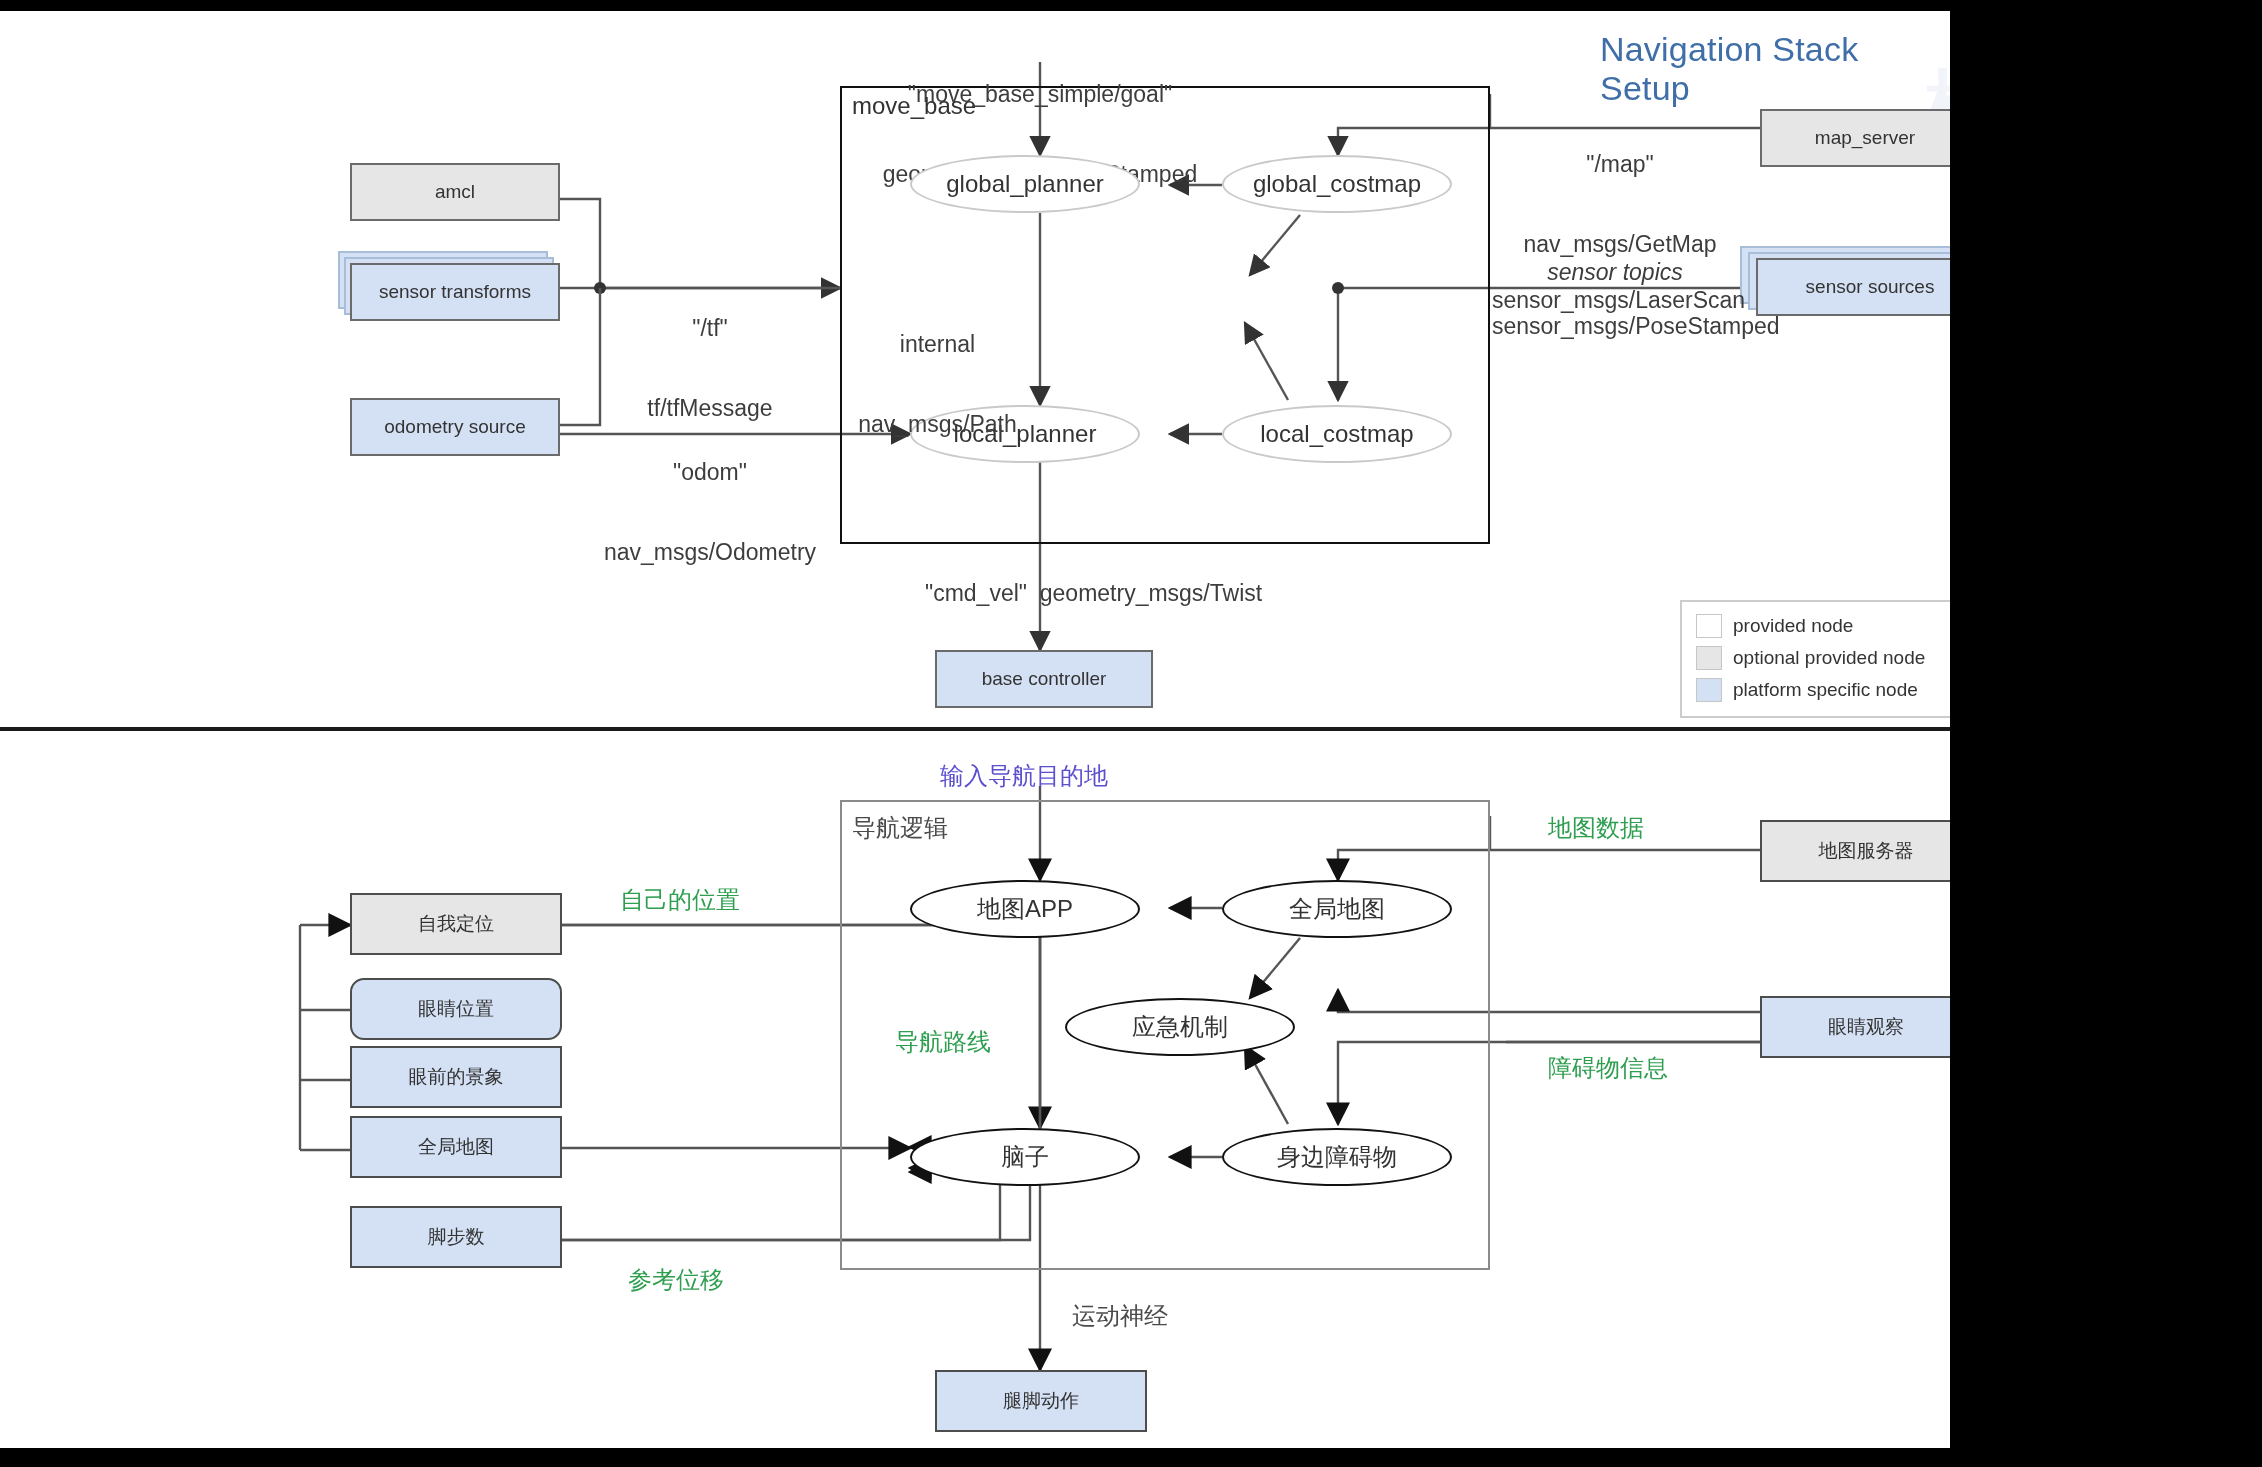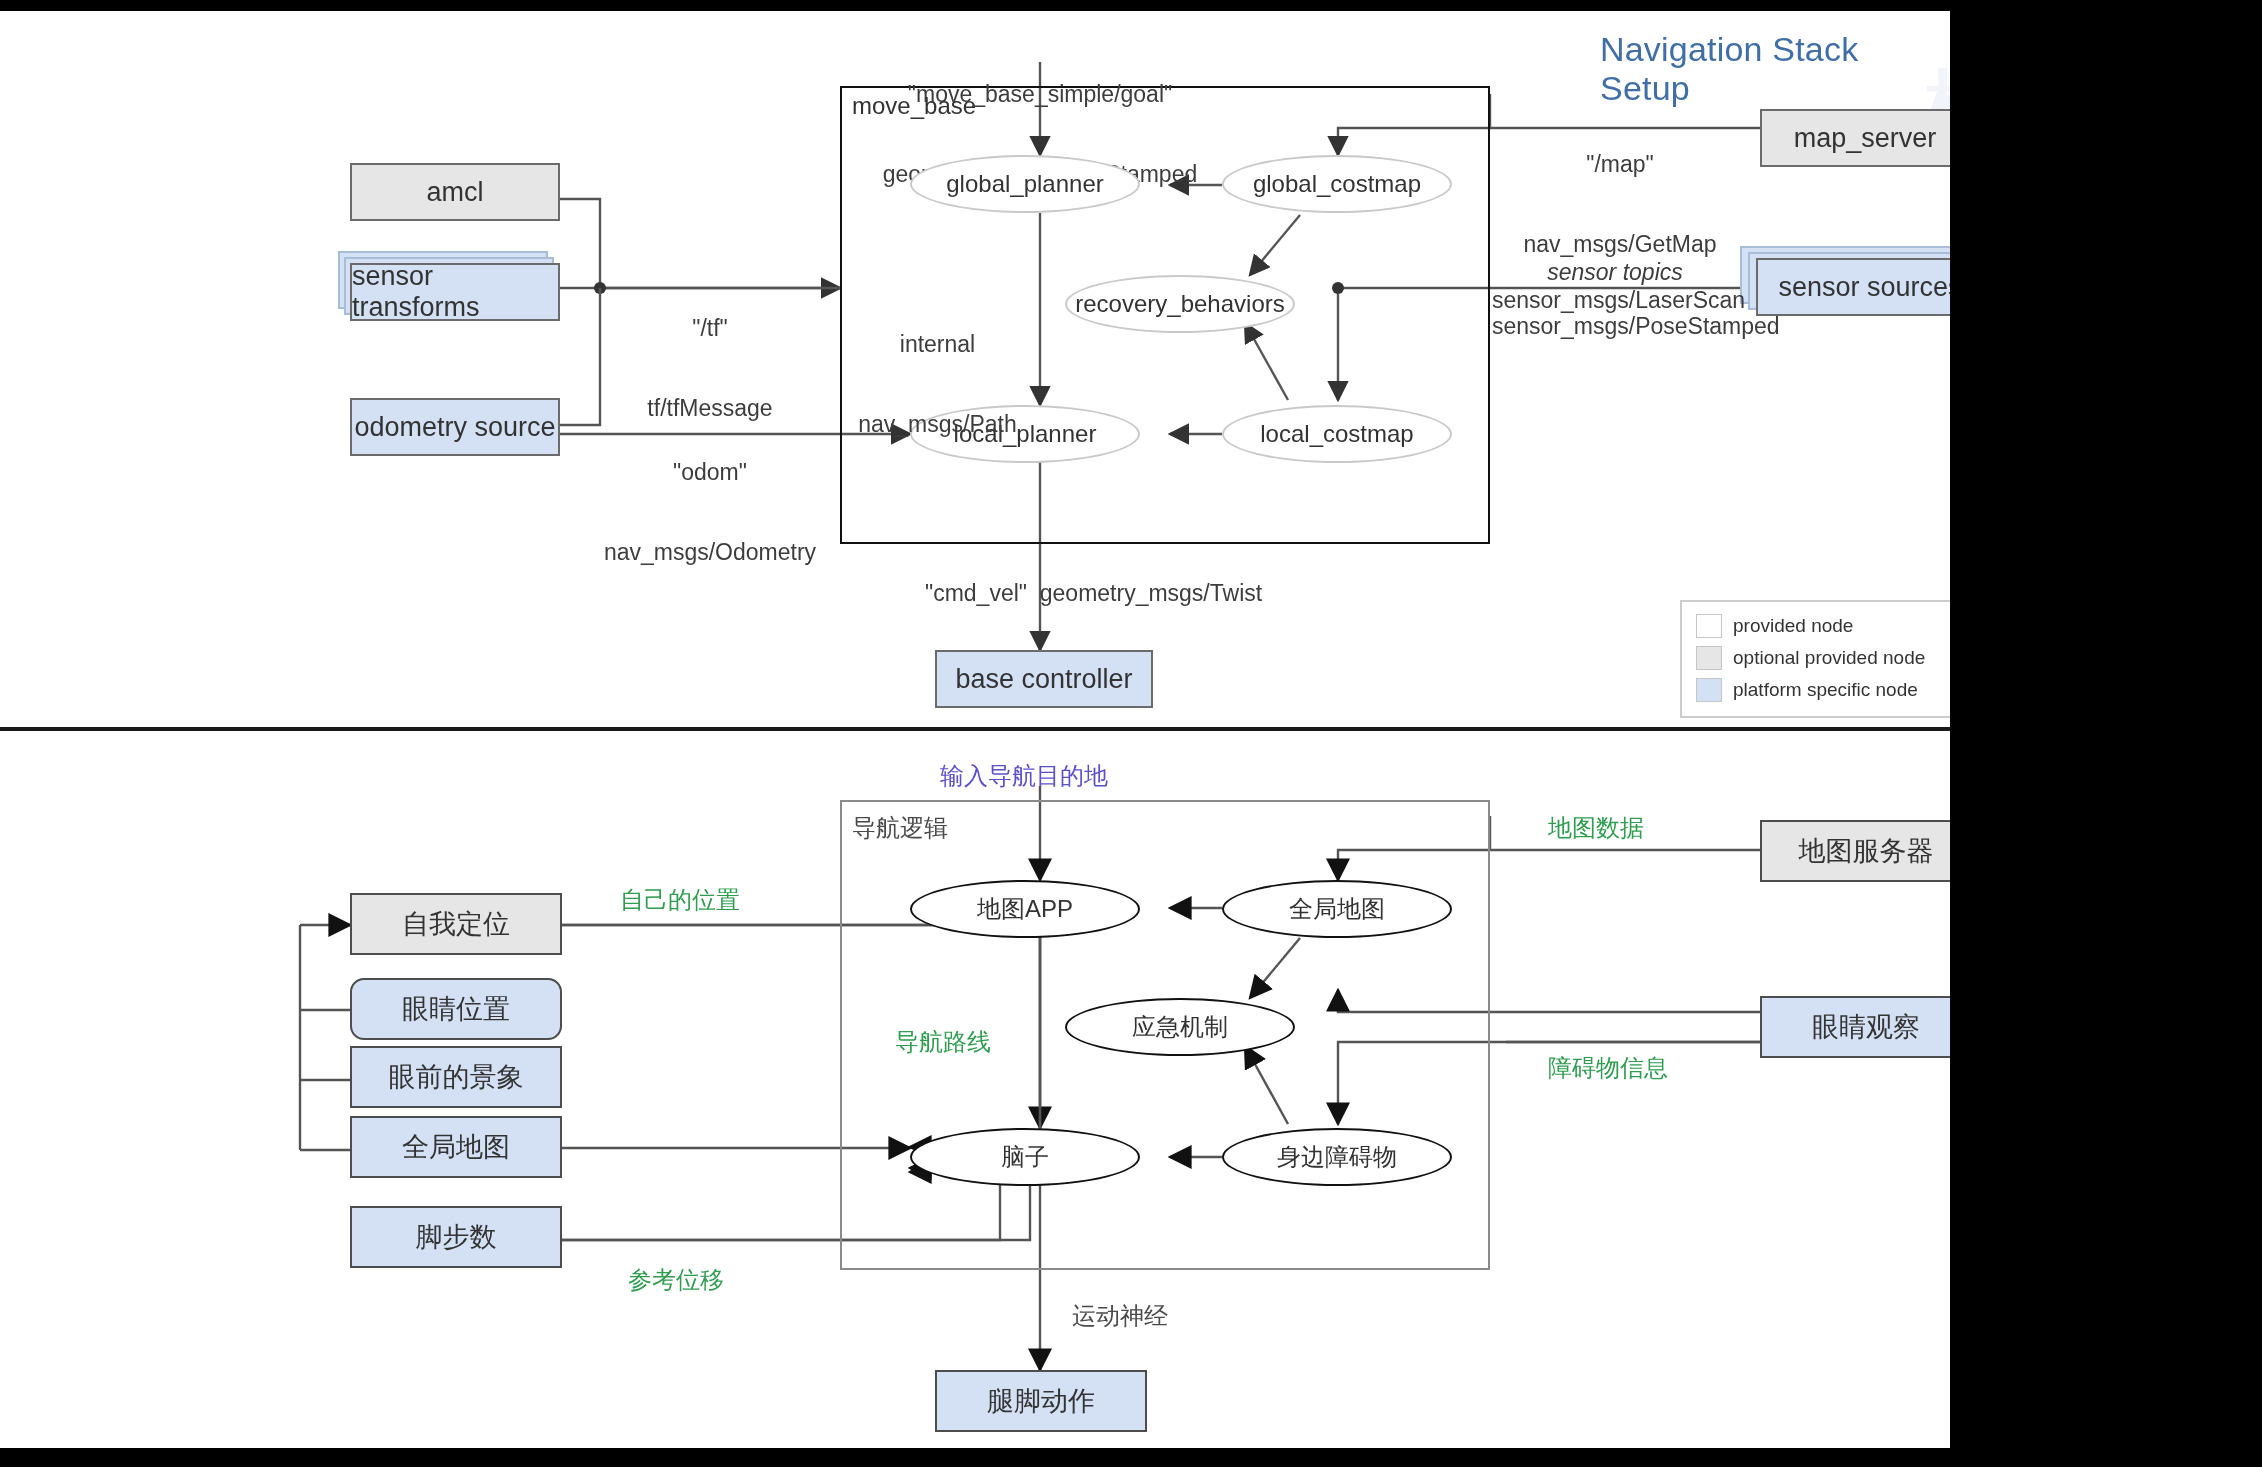--- a/index.html
+++ b/index.html
@@ -6,21 +6,21 @@
   #page{position:relative;width:1950px;height:1467px;background:#ffffff;overflow:hidden;
         font-family:"Liberation Sans","DejaVu Sans",sans-serif;}
   .bar{position:absolute;left:0;width:2262px;background:#000;}
   #barTop{top:0;height:11px;}
   #barBottom{top:1448px;height:19px;}
   #divider{position:absolute;left:0;top:727px;width:2262px;height:4px;background:#1a1a1a;}
 
   svg.layer{position:absolute;left:0;top:0;width:2262px;height:1467px;pointer-events:none;}
 
   .node{position:absolute;box-sizing:border-box;display:flex;align-items:center;
-        justify-content:center;font-size:27px;color:#333;}
+        justify-content:center;font-size:19px;color:#333;}
   .rect{border:2px solid #6b6b6b;}
   .rect.grey{background:#e6e6e6;}
   .rect.blue{background:#d4e1f5;}
   .rect.dark{border:2px solid #4d4d4d;}
   .ell{position:absolute;box-sizing:border-box;display:flex;align-items:center;
        justify-content:center;border:2px solid #c9c9c9;border-radius:50%;
        background:#ffffff;font-size:24px;color:#333;}
   .ell.hard{border:2px solid #111;}
   .cont{position:absolute;box-sizing:border-box;border:2px solid #111;background:transparent;}
   .cont.soft{border:2px solid #8a8a8a;}
@@ -108,21 +108,20 @@
   <div class="node rect grey" style="left:350px;top:163px;width:210px;height:58px;">amcl</div>
 
   <div class="stackbg" style="left:338px;top:251px;width:210px;height:58px;"></div>
   <div class="stackbg" style="left:344px;top:257px;width:210px;height:58px;"></div>
   <div class="node rect blue" style="left:350px;top:263px;width:210px;height:58px;">sensor transforms</div>
 
   <div class="node rect blue" style="left:350px;top:398px;width:210px;height:58px;">odometry source</div>
 
   <div class="ell" style="left:910px;top:155px;width:230px;height:58px;">global_planner</div>
   <div class="ell" style="left:1222px;top:155px;width:230px;height:58px;">global_costmap</div>
-  <div class="ell" style="left:1065px;top:275px;width:230px;height:58px;">recovery_behaviors</div>
   <div class="ell" style="left:910px;top:405px;width:230px;height:58px;">local_planner</div>
   <div class="ell" style="left:1222px;top:405px;width:230px;height:58px;">local_costmap</div>
 
   <div class="node rect grey" style="left:1760px;top:109px;width:210px;height:58px;">map_server</div>
 
   <div class="stackbg" style="left:1740px;top:246px;width:228px;height:58px;"></div>
   <div class="stackbg" style="left:1748px;top:252px;width:228px;height:58px;"></div>
   <div class="node rect blue" style="left:1756px;top:258px;width:228px;height:58px;">sensor sources</div>
 
   <div class="node rect blue" style="left:935px;top:650px;width:218px;height:58px;">base controller</div>

